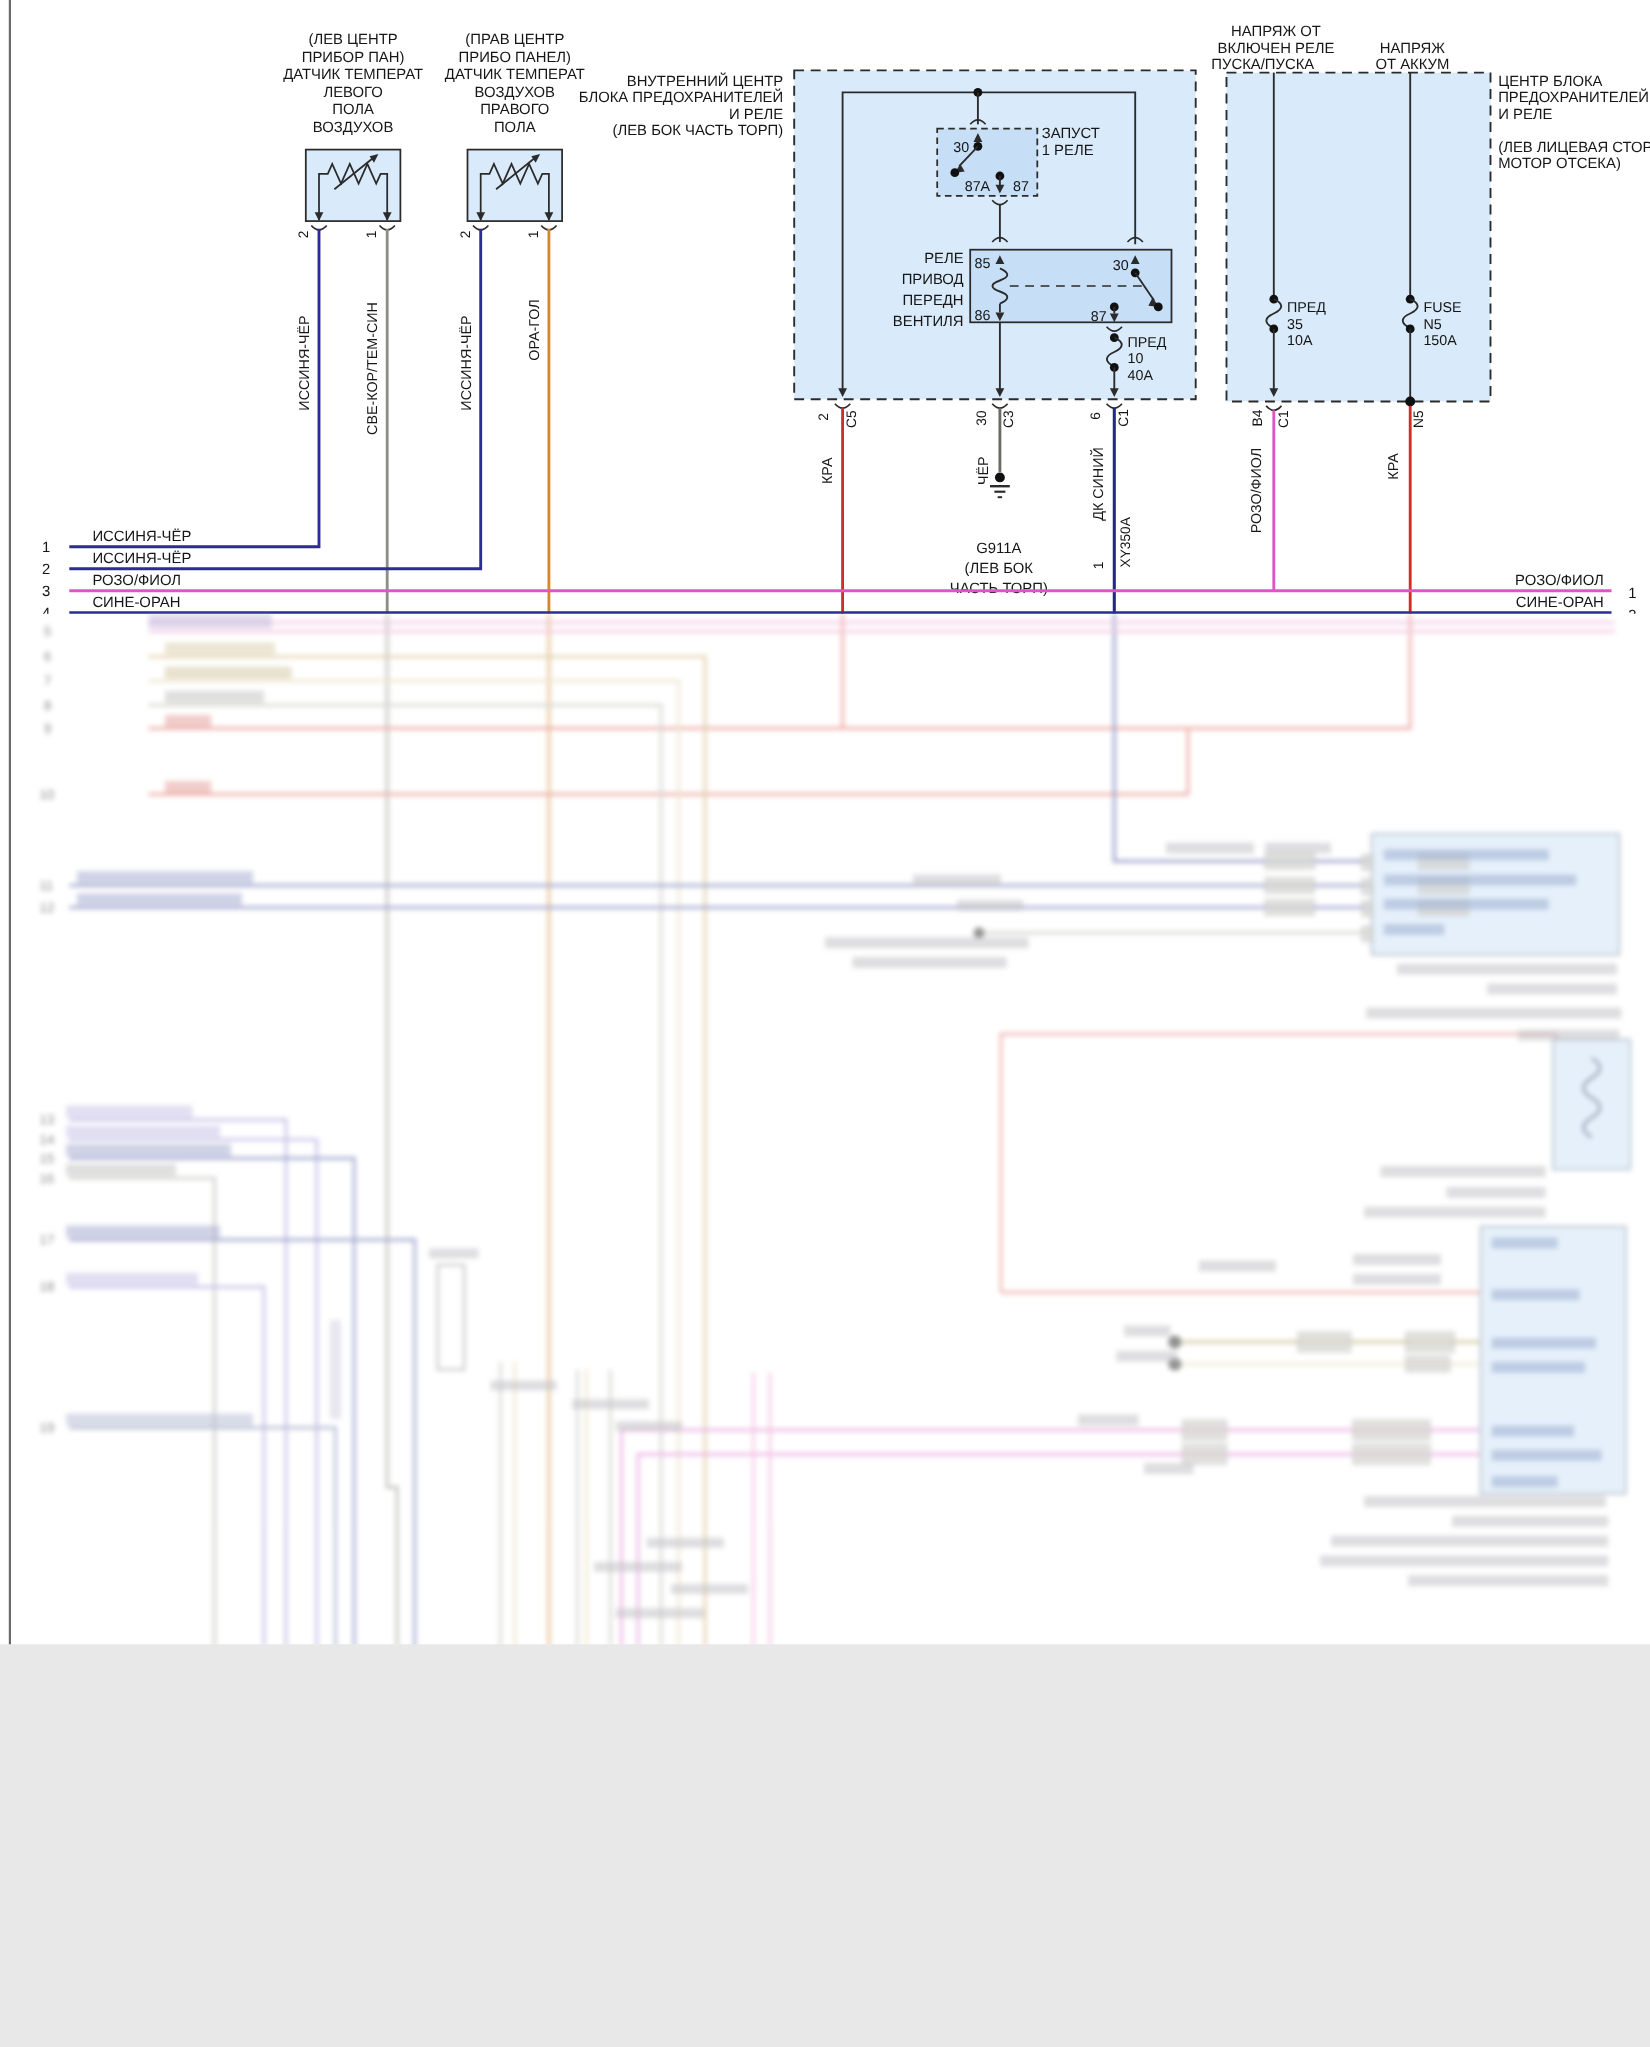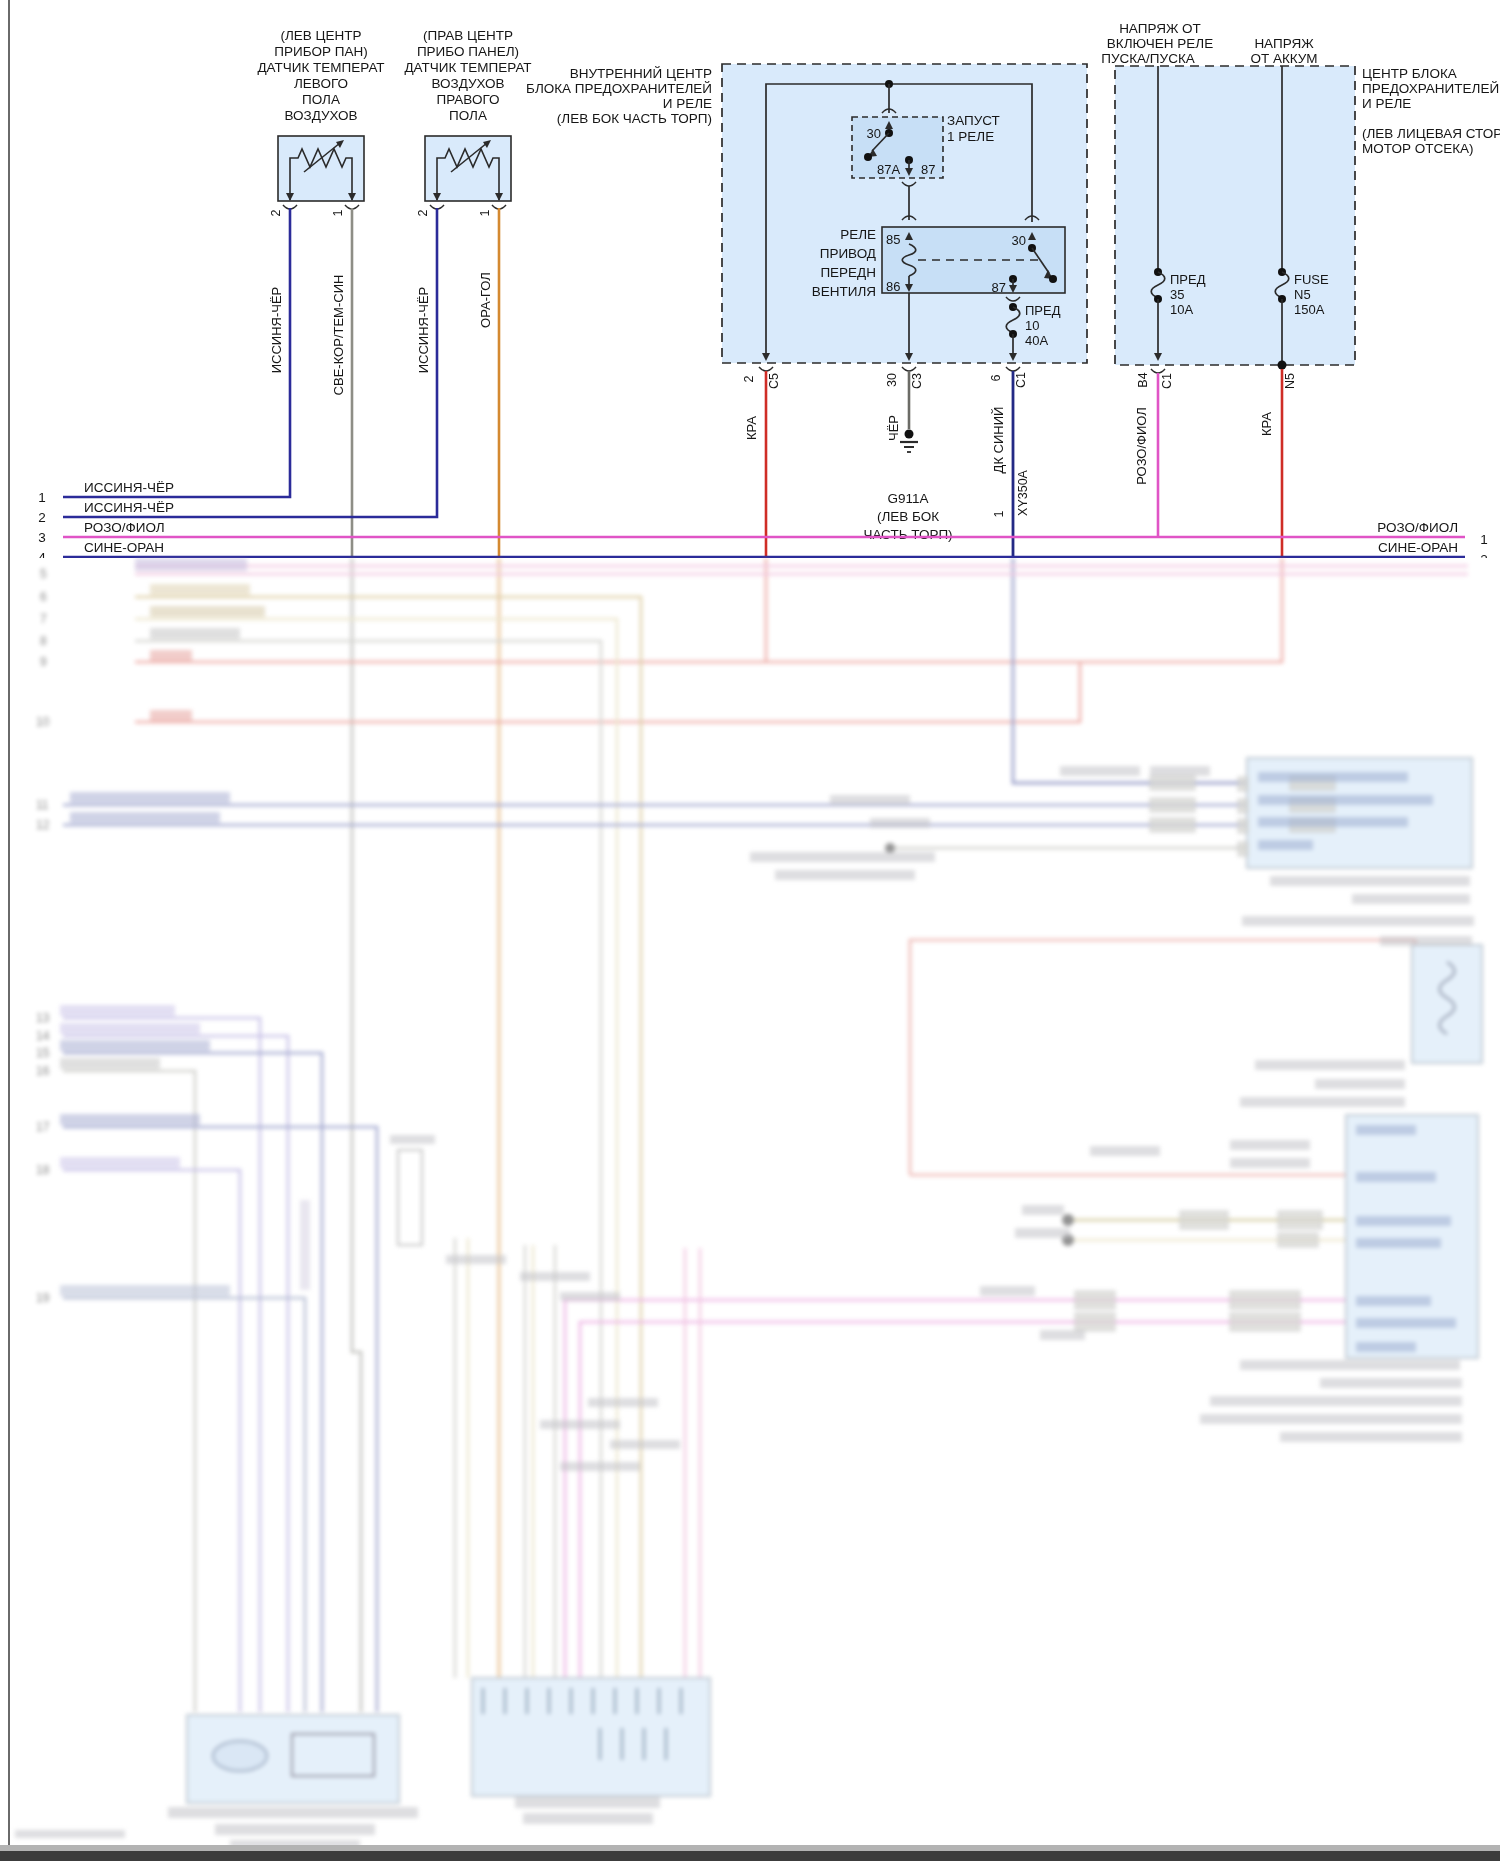--- a/index.html
+++ b/index.html
@@ -1,16 +1,16 @@
 <!DOCTYPE html>
 <html><head>
 <meta charset="utf-8">
 <style>
   html,body{margin:0;padding:0;background:#e8e8e8;}
-  .page{position:relative;width:1500px;height:1861px;background:#ffffff;overflow:hidden;
+  .page{position:relative;width:1500px;height:1495px;background:#ffffff;overflow:hidden;
         font-family:"Liberation Sans", sans-serif;}
   svg text{font-family:"Liberation Sans", sans-serif;fill:#161616;}
   .crisp{position:absolute;left:0;top:0;}
   .blurwrap{position:absolute;left:0;top:558px;filter:blur(2.3px);opacity:.52;}
   .pageborder{position:absolute;left:8px;top:0;width:2px;height:1849px;background:#6a6a6a;}
   .botbar1{position:absolute;left:0;top:1845px;width:1500px;height:6px;background:#b3b3b3;}
   .botbar2{position:absolute;left:0;top:1851px;width:1500px;height:10px;background:#3c3c3c;}
 </style>
 </head>
 <body>

